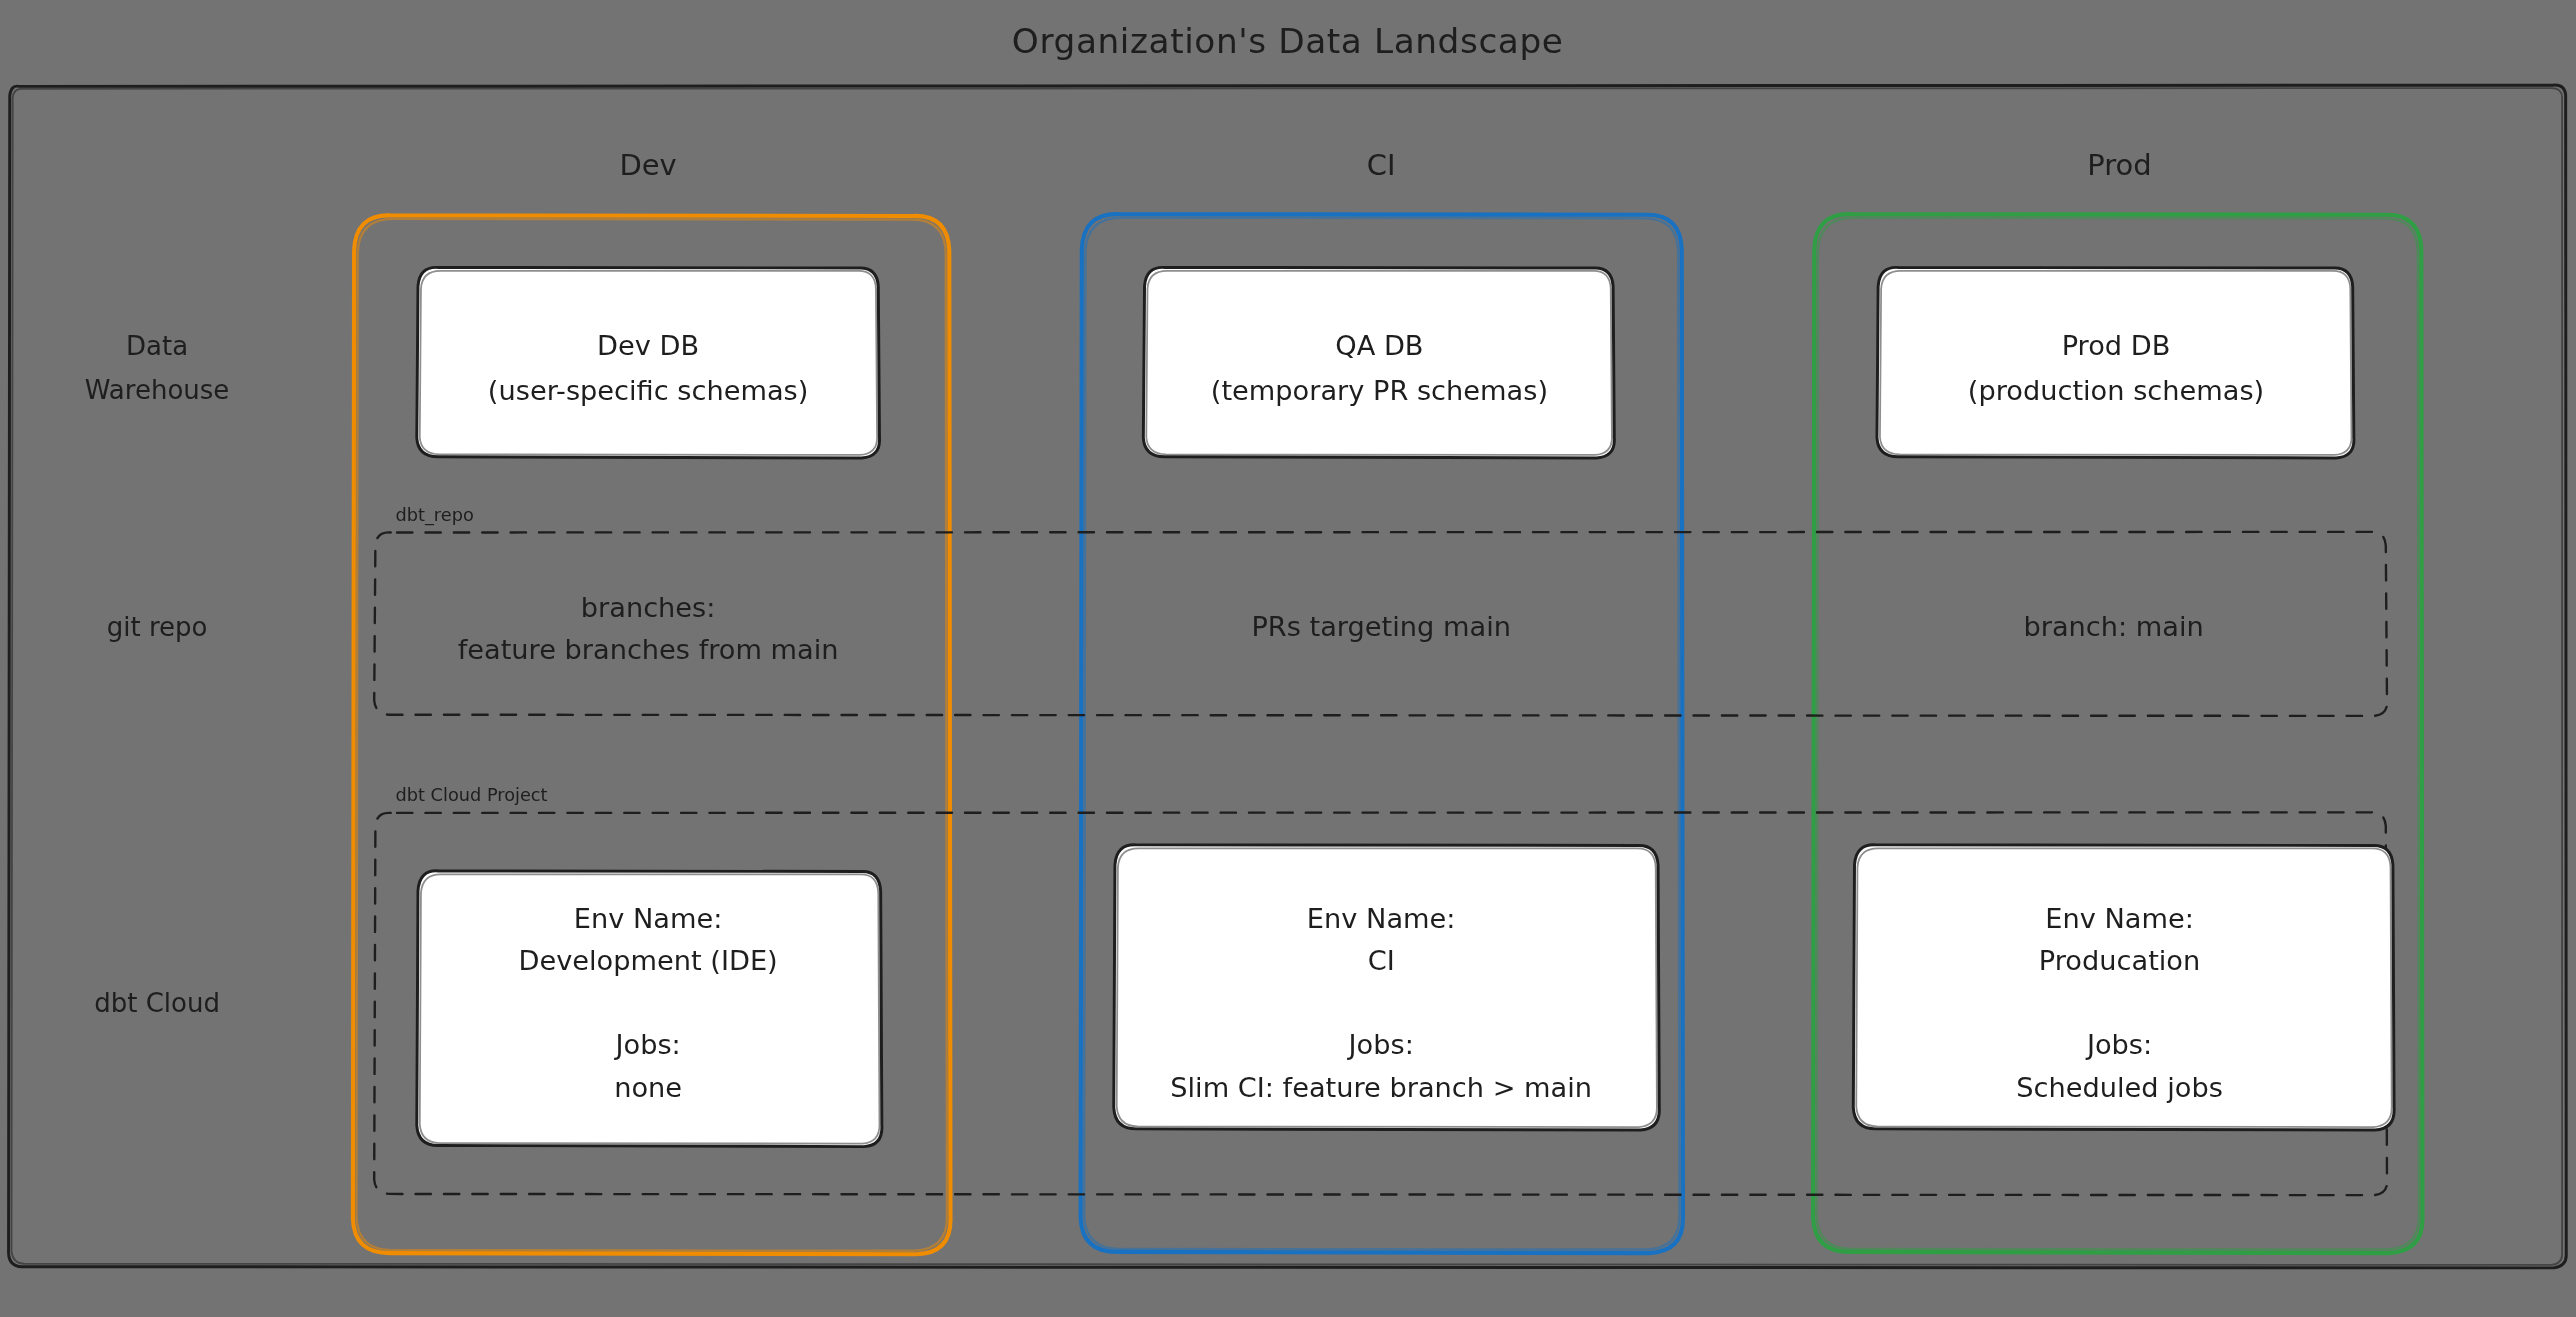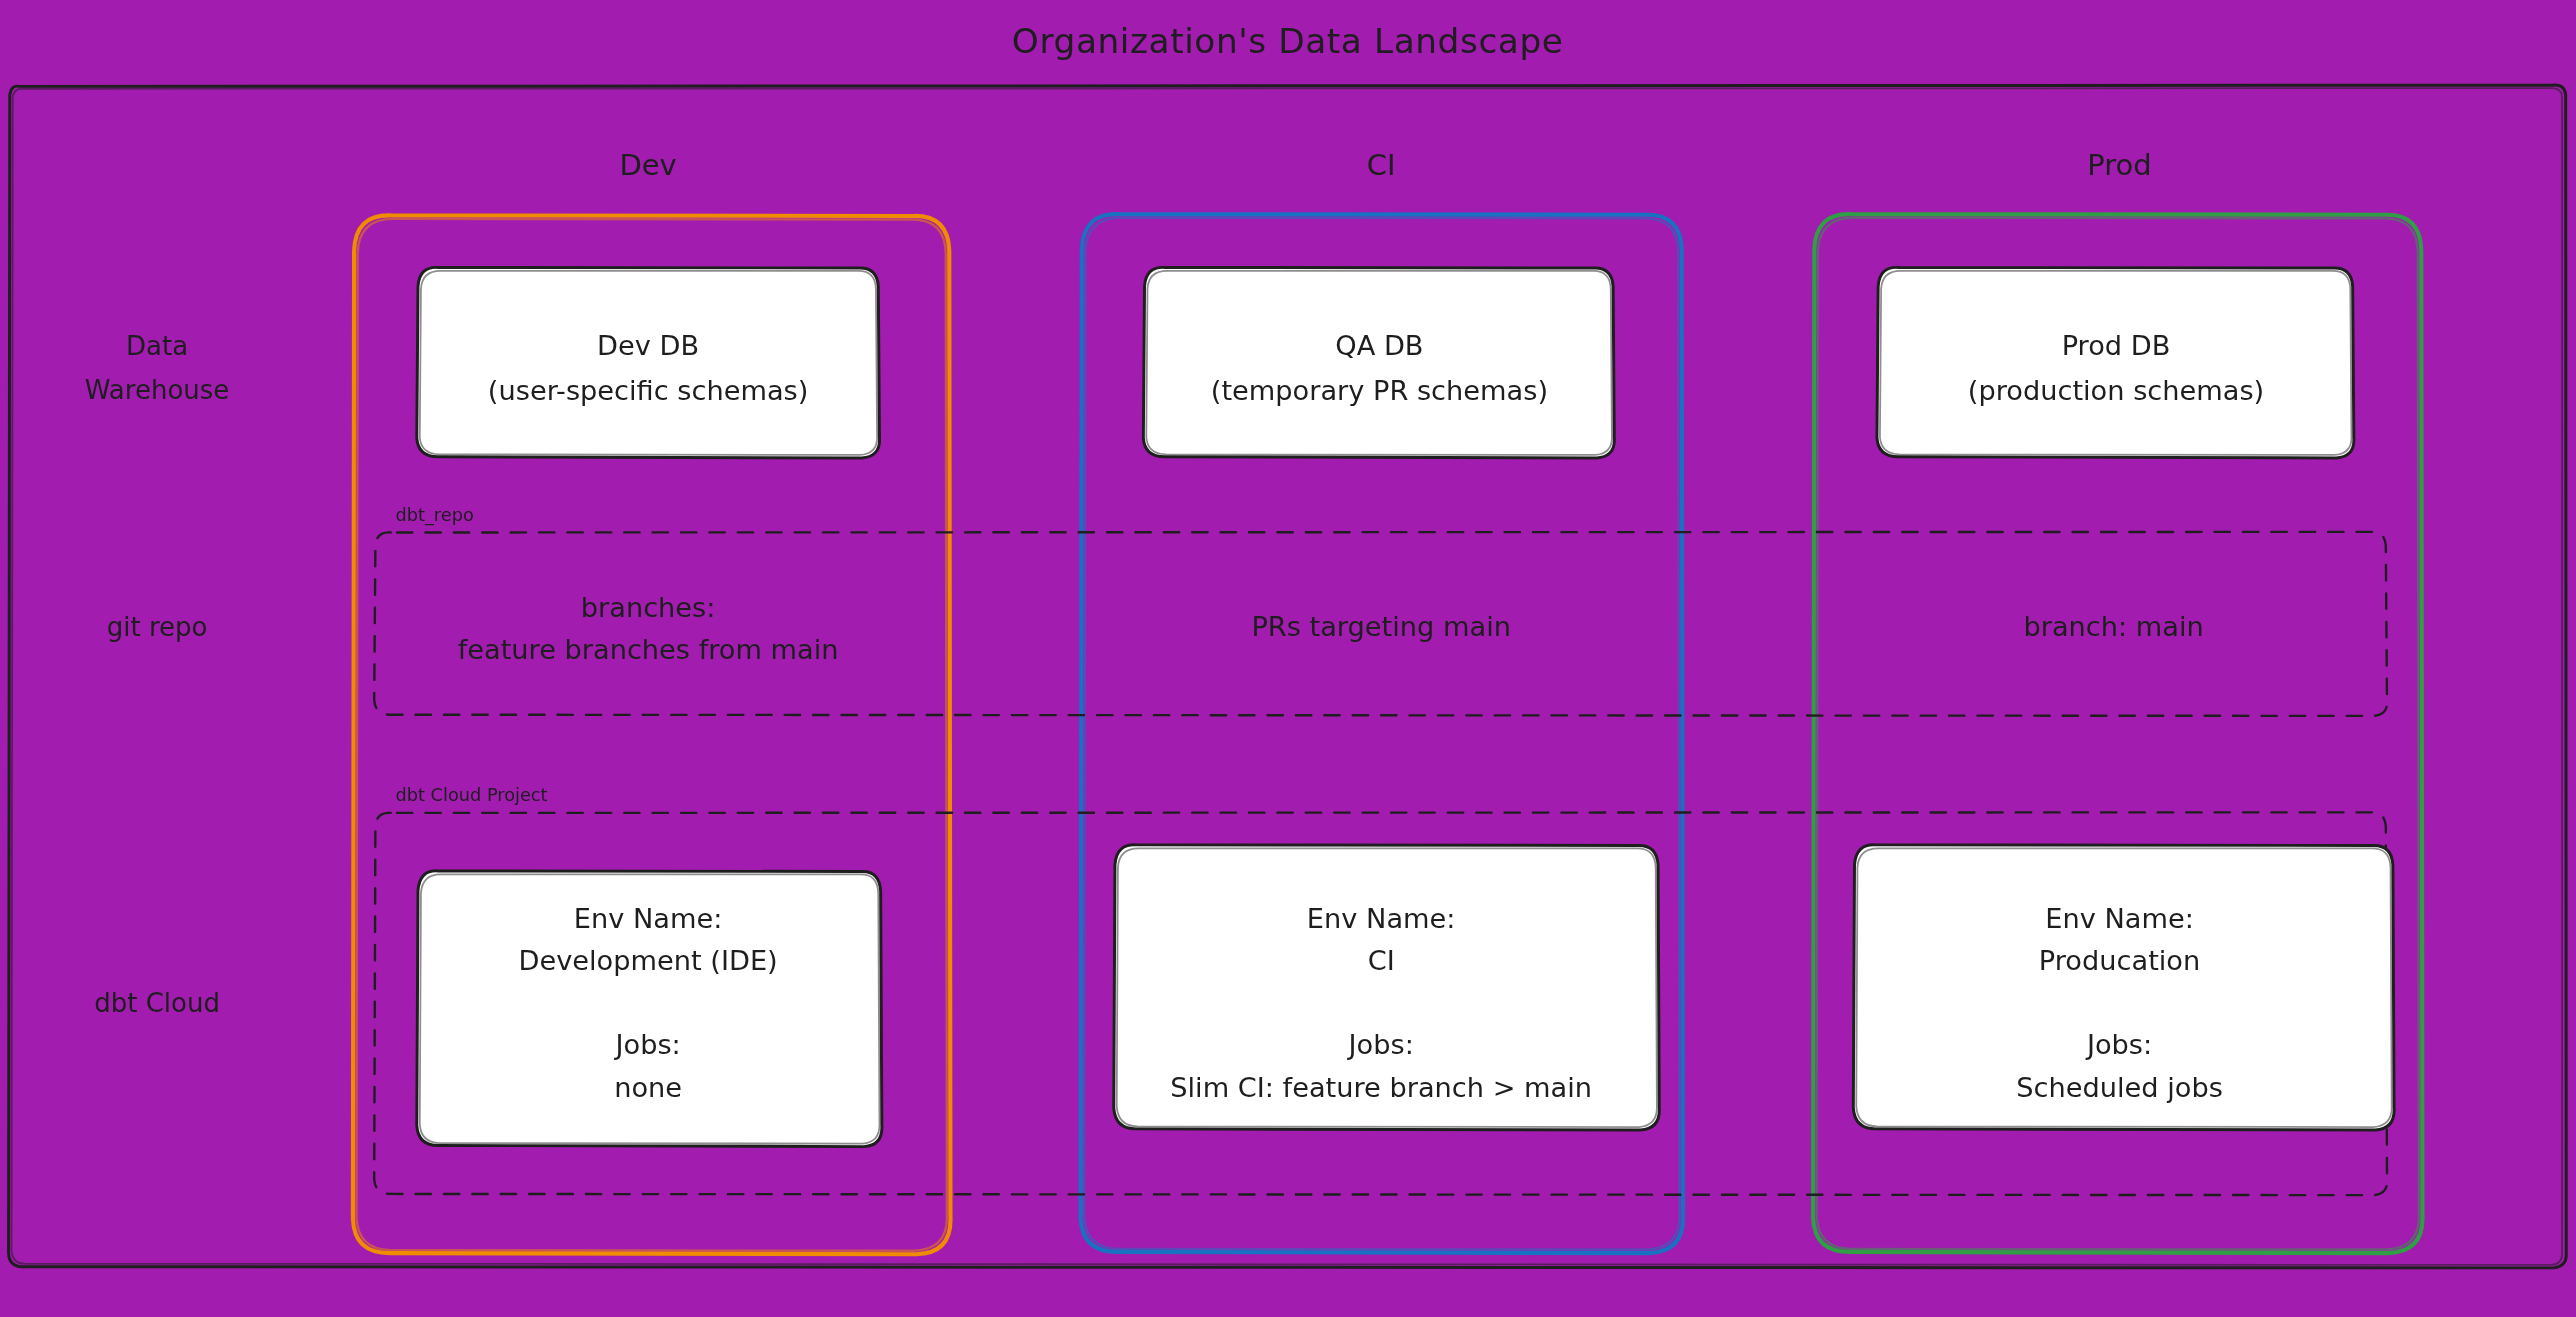--- a/index.html
+++ b/index.html
@@ -8,21 +8,21 @@
     padding: 0;
     background: #ffffff;
   }
   body {
     font-family: "DejaVu Sans", sans-serif;
   }
   #canvas {
     position: relative;
     width: 2576px;
     height: 1317px;
-    background: #a21caf;
+    background: #737373;
     overflow: hidden;
   }
   svg#diagram {
     position: absolute;
     left: 0;
     top: 0;
     width: 2576px;
     height: 1317px;
   }
   .hand {

